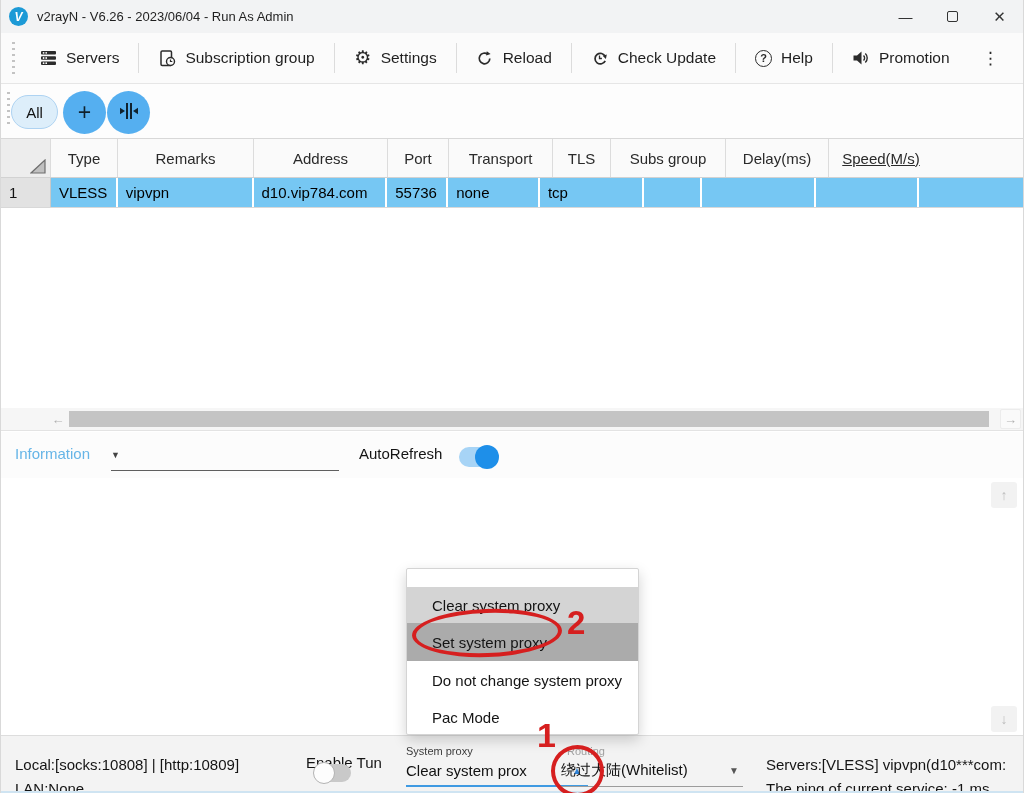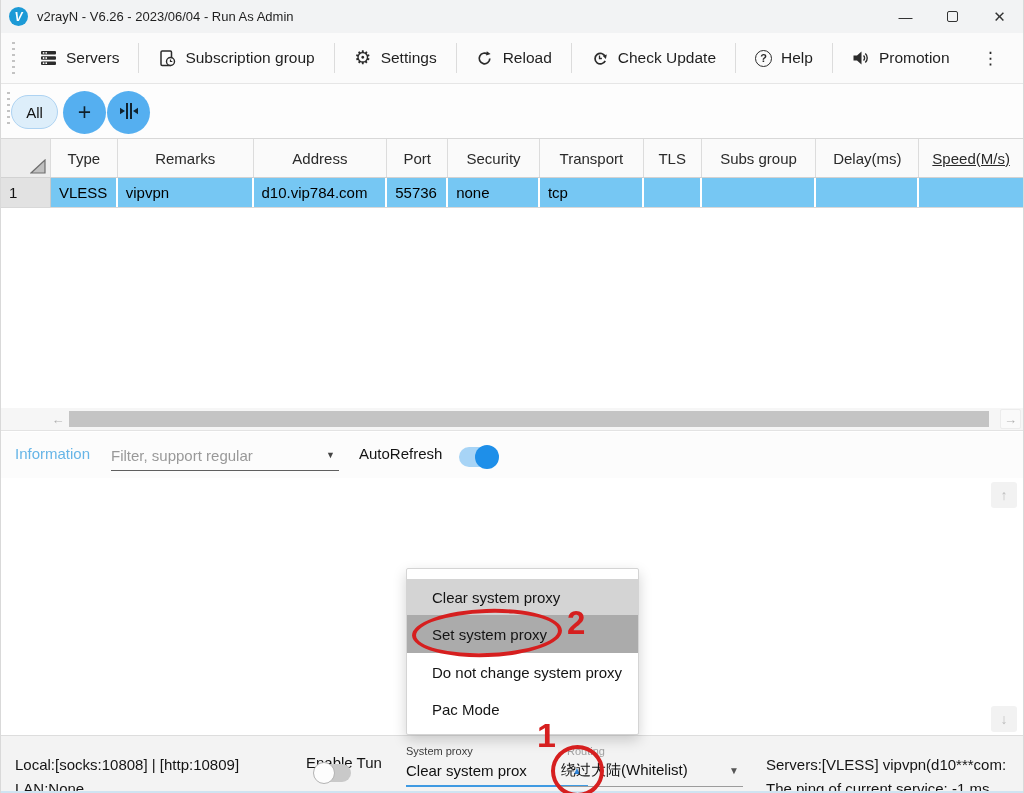--- a/index.html
+++ b/index.html
@@ -76,21 +76,21 @@
   .toggle-on { position:absolute; left:458px; top:15px; width:38px; height:20px; border-radius:10px; background:#a7d4f6; }
   .toggle-on .knob { position:absolute; right:-2px; top:-2px; width:24px; height:24px; border-radius:50%; background:#1e8fe9; }
   
   .infopane { position:absolute; left:0; top:478px; width:100%; height:257px; background:#ffffff; }
   .pane-btn { position:absolute; width:26px; height:26px; background:#f2f2f2; border-radius:3px;
     display:flex; align-items:center; justify-content:center; color:#bdbdbd; font-size:14px; }
   .pane-up { right:6px; top:4px; }
   .pane-down { right:6px; top:228px; }
   
   .ctx-menu { position:absolute; left:405px; top:568px; width:233px; height:167px; background:#fff;
-    border:1px solid #d4d4d4; border-radius:2px; box-shadow:0 5px 14px rgba(0,0,0,.18); padding-top:10px; z-index:40; }
+    border:1px solid #d4d4d4; border-radius:2px; box-shadow:0 5px 14px rgba(0,0,0,.18); padding-top:18px; z-index:40; }
   .ctx-item { height:36px; display:flex; align-items:center; padding-left:25px; font-size:15px; color:#141414; }
   .ctx-item.sel { background:#d4d4d4; }
   .ctx-item.hover { background:#ababab; height:38px; }
   .ctx-item.tall { height:38px; }
   
   .statusbar { position:absolute; left:0; top:735px; width:100%; height:58px; background:#f3f3f3; border-top:1px solid #dddddd; }
   .sb-text { position:absolute; font-size:15px; color:#141414; white-space:nowrap;margin-top:12px; }
   .local-line { left:14px; top:8px; }
   .lan-line { left:14px; top:32px; }
   .tun-label { left:305px; top:6px; }
@@ -246,21 +246,20 @@
     <div class="thead">
       <div class="th c0 corner">
         <svg width="16" height="15" viewBox="0 0 16 15">
             <polygon points="1,14 15,14 15,1" fill="#c0c0c0" stroke="#6e6e6e" stroke-width="1.2"></polygon>
           </svg>
       </div>
       <div class="th c1">Type</div>
       <div class="th c2">Remarks</div>
       <div class="th c3">Address</div>
       <div class="th c4">Port</div>
-      <div class="th c5">Security</div>
       <div class="th c6">Transport</div>
       <div class="th c7">TLS</div>
       <div class="th c8">Subs group</div>
       <div class="th c9">Delay(ms)</div>
       <div class="th c10">Speed(M/s)</div>
     </div>
     <div class="trow">
       <div class="td rownum c0">1</div>
       <div class="td c1">VLESS</div>
       <div class="td c2">vipvpn</div>
@@ -280,21 +279,20 @@
     <div class="hs-thumb"></div>
     <div class="hs-right">
         <span>→</span>
       </div>
   </div>
   <div class="section-line"></div>
 
   <div class="infobar">
     <div class="info-label">Information</div>
     <div class="info-combo">
-      <span class="ph">Filter, support regular</span>
       <span class="combo-caret">▼</span>
     </div>
     <div class="autorefresh-label">AutoRefresh</div>
     <div class="toggle-on">
         <div class="knob"></div>
       </div>
   </div>
 
   <div class="infopane">
     <div class="pane-btn pane-up">

